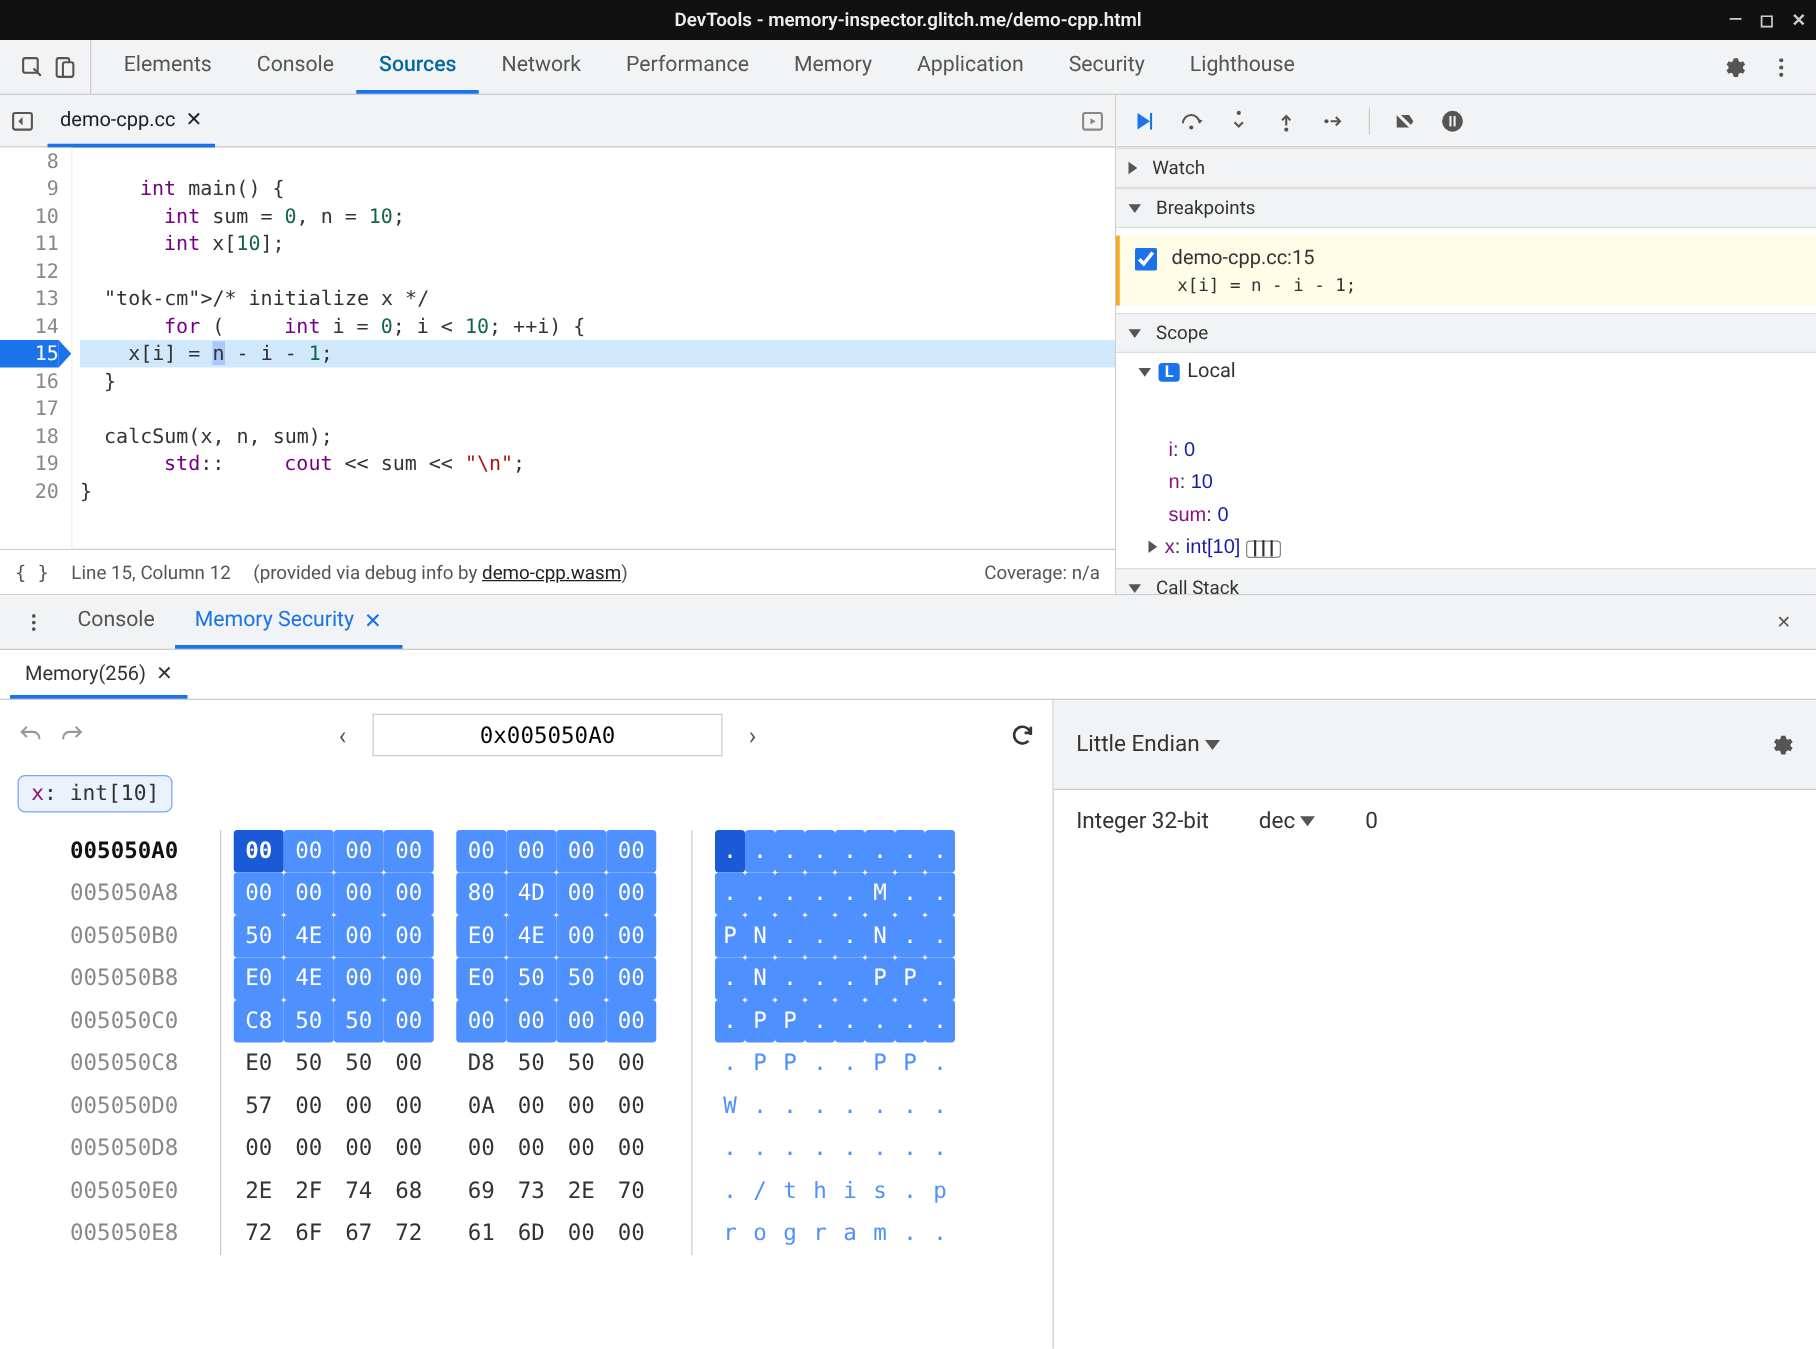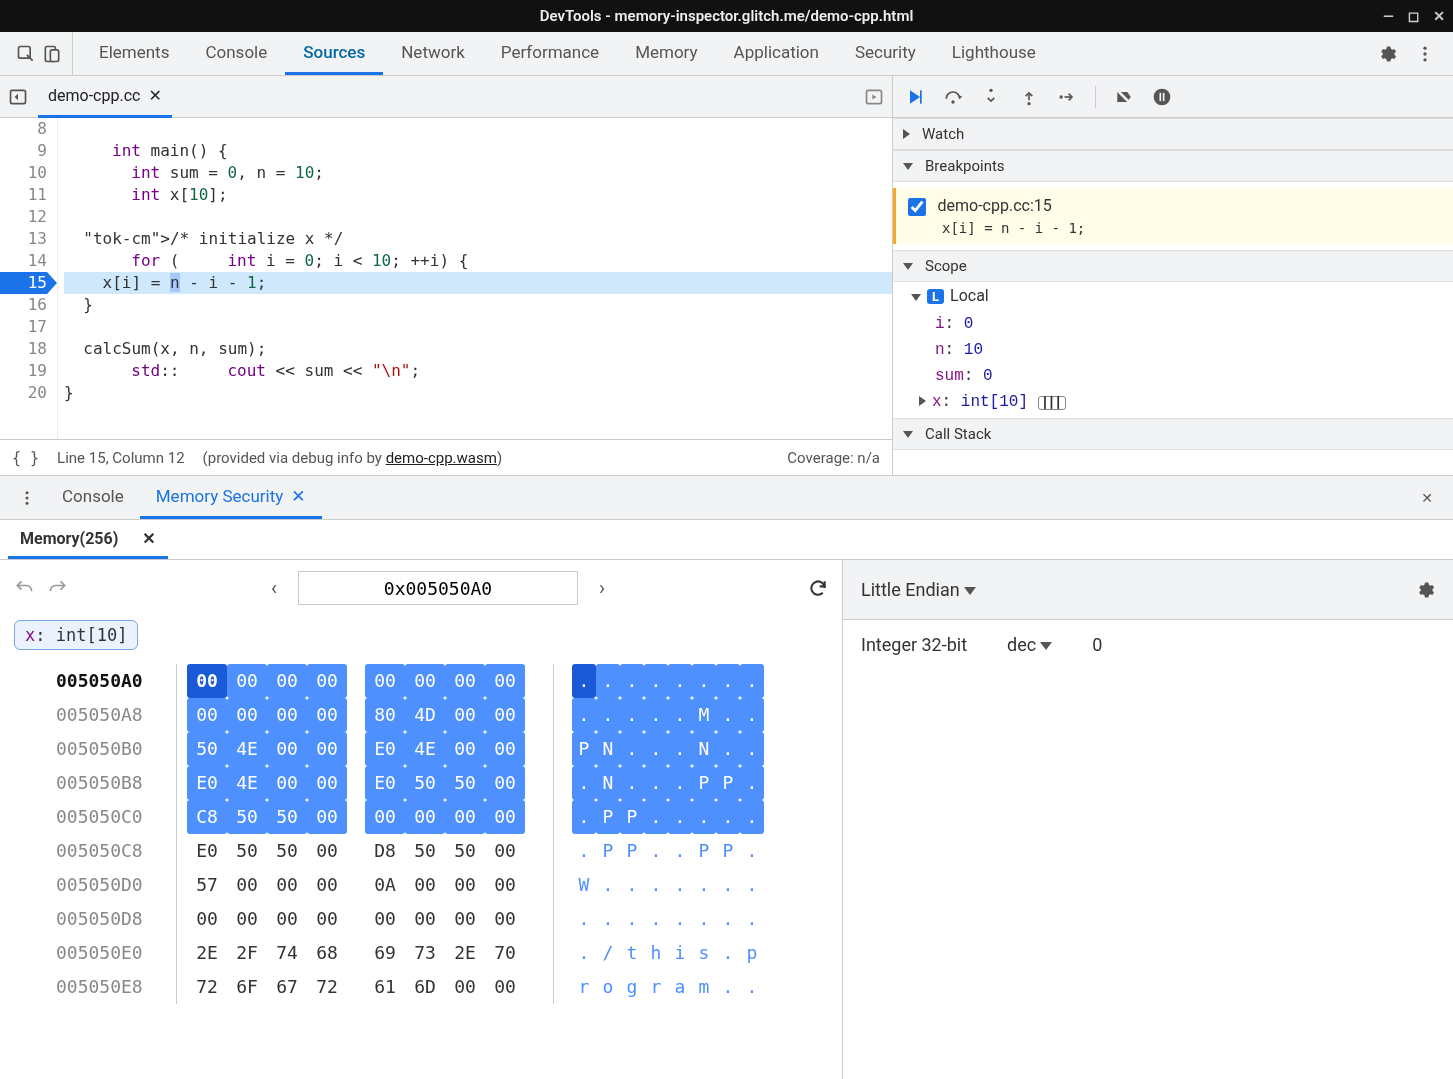--- a/index.html
+++ b/index.html
@@ -139,40 +139,40 @@
     background: #f1f3f4; border-top:1px solid #ddd; border-bottom:1px solid #ddd;
     padding: 6px 10px; font-size: 15px; color:#333;
     display:flex; align-items:center; gap:6px;
   }
   .dbg-body { padding: 6px 10px; }
   .bp-item { background:#fffde7; border-left:3px solid #f9a825; padding: 8px 12px; margin: 0 -10px; }
   .bp-item .bp-line2 { padding-left: 34px; padding-top:4px; color:#333; font-family: Menlo,Consolas,monospace; }
   .chk { width:18px;height:18px; accent-color:#1a73e8; vertical-align:middle; margin-right:8px;}
   .scope-local { padding: 4px 10px 4px 18px; }
   .scope-local .badge-l { background:#1a73e8;color:#fff;font-weight:bold;padding:0 5px;border-radius:3px;margin-right:6px;font-size:13px;}
-  .scope-vars { padding:2px 10px 2px 42px; font-family: Liberation Mono, monospace; font-size:16px; line-height:26px;}
+  .scope-vars { padding:2px 10px 2px 42px; font-family: Liberation Sans, sans-serif; font-size:16px; line-height:26px;margin-top:36px;}
   .scope-vars .vn { color:#881280; }
   .scope-vars .vv { color:#1a1aa6; }
   
   .lower {
     flex:1; display:flex; flex-direction:column; min-height:0;
   }
   .lower-tabs {
     height: 44px; border-bottom:1px solid #ccc; background:#f1f3f4;
     display:flex; align-items:stretch; padding:0 8px;
   }
   .lower-tabs .kebab { display:flex; align-items:center; padding:0 10px; color:#555; }
   .lower-tabs .ltab { padding:0 16px; display:flex;align-items:center; font-size:17px; color:#555; gap:8px; border-bottom:3px solid transparent;}
   .lower-tabs .ltab.active { color:#1a73e8; border-bottom-color:#1a73e8; }
   .lower-tabs .close-all { margin-left:auto; display:flex; align-items:center; padding:0 12px; color:#555;}
   .mem-tabs {
     height: 40px; border-bottom:1px solid #ccc; background:#fff;
     display:flex; align-items:center; padding:0 8px;
   }
-  .mem-tabs .mtab { padding:8px 12px; border-bottom:3px solid #1a73e8; font-size:16px; display:flex; gap:24px; align-items:flex-start;font-weight:bold;}
+  .mem-tabs .mtab { padding:8px 12px; border-bottom:3px solid #1a73e8; font-size:16px; display:flex; gap:8px; align-items:flex-start;}
   .mem-content { flex:1; display:flex; min-height:0; }
   .hex-pane { flex:1; display:flex; flex-direction:column; border-right:1px solid #ccc; min-width:0;}
   .hex-toolbar {
     height: 56px; display:flex; align-items:center; padding:0 14px; gap:14px; color:#555;
   }
   .addr-input {
     width: 280px; height:34px; border:1px solid #ccc; text-align:center;
     font-family:Menlo,Consolas,monospace; font-size:18px;
   }
   .chip {
@@ -197,21 +197,21 @@
   .hbyte.sel { background:#4d90fe; color:#fff; }
   .hbyte.sel.first { background:#1a5ad6; font-weight:600;}
   .hasc { display:flex; margin-left:8px;}
   .hch { width:24px; text-align:center; color:#4d90fe; }
   .hch.sel { background:#4d90fe; color:#fff; border-radius:3px;}
   .hch.sel.first { background:#1a5ad6; }
   .hch.plain { color:#4d90fe; }
   .hdiv { width:1px; background:#ccc; align-self:stretch; margin:0 10px;}
   .val-pane { width:610px; display:flex; flex-direction:column; }
   .val-top {
-    height:60px; border-bottom:1px solid #ccc; background:#f1f3f4;
+    height:72px; border-bottom:1px solid #ccc; background:#f1f3f4;
     display:flex; align-items:center; padding:0 18px; gap:10px; font-size:18px; color:#333;
   }
   .val-top .gear { margin-left:auto; color:#555;}
   .val-row {
     display:flex; align-items:center; padding:14px 18px; font-size:18px; color:#333; gap:40px;
   }
   .tri { display:inline-block; width:0;height:0; border-left:6px solid transparent;border-right:6px solid transparent;border-top:8px solid #555; margin-left:4px; vertical-align:middle;}
   .tri-r { display:inline-block; width:0;height:0; border-top:5px solid transparent;border-bottom:5px solid transparent;border-left:7px solid #555; margin-right:6px;}
   .tri-d { display:inline-block; width:0;height:0; border-left:5px solid transparent;border-right:5px solid transparent;border-top:7px solid #555; margin-right:6px;}
   svg { display:block; }

